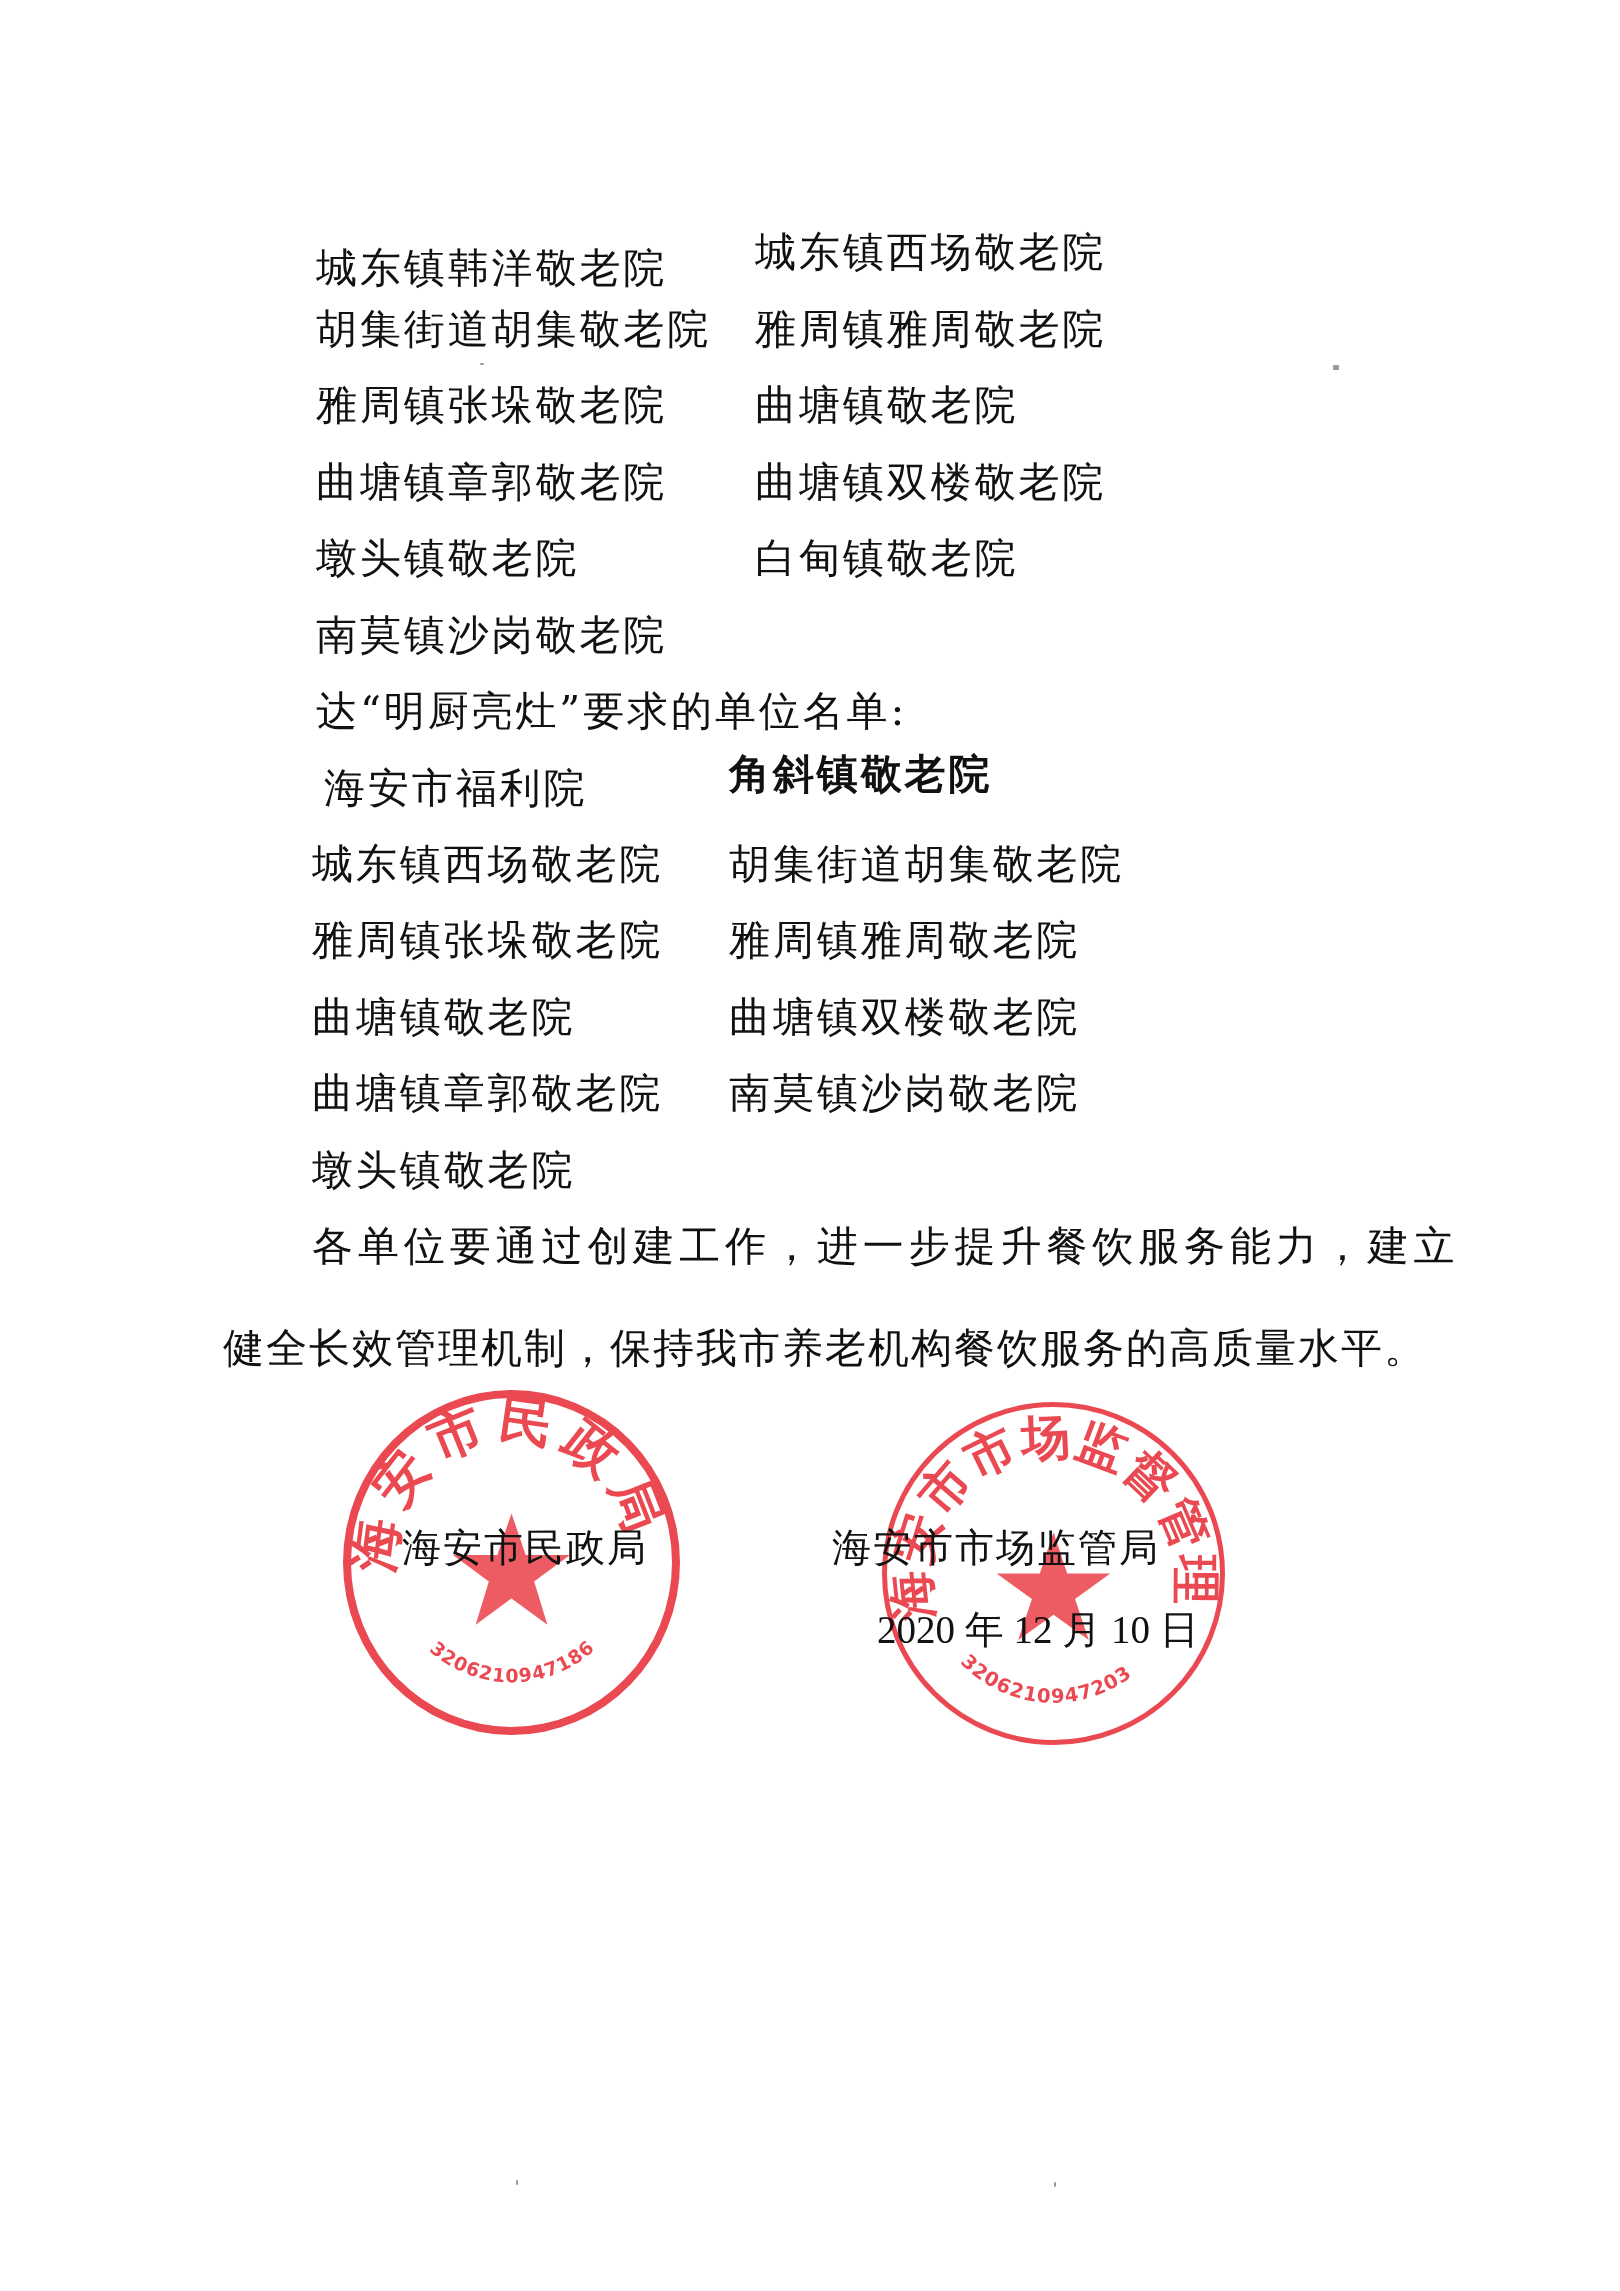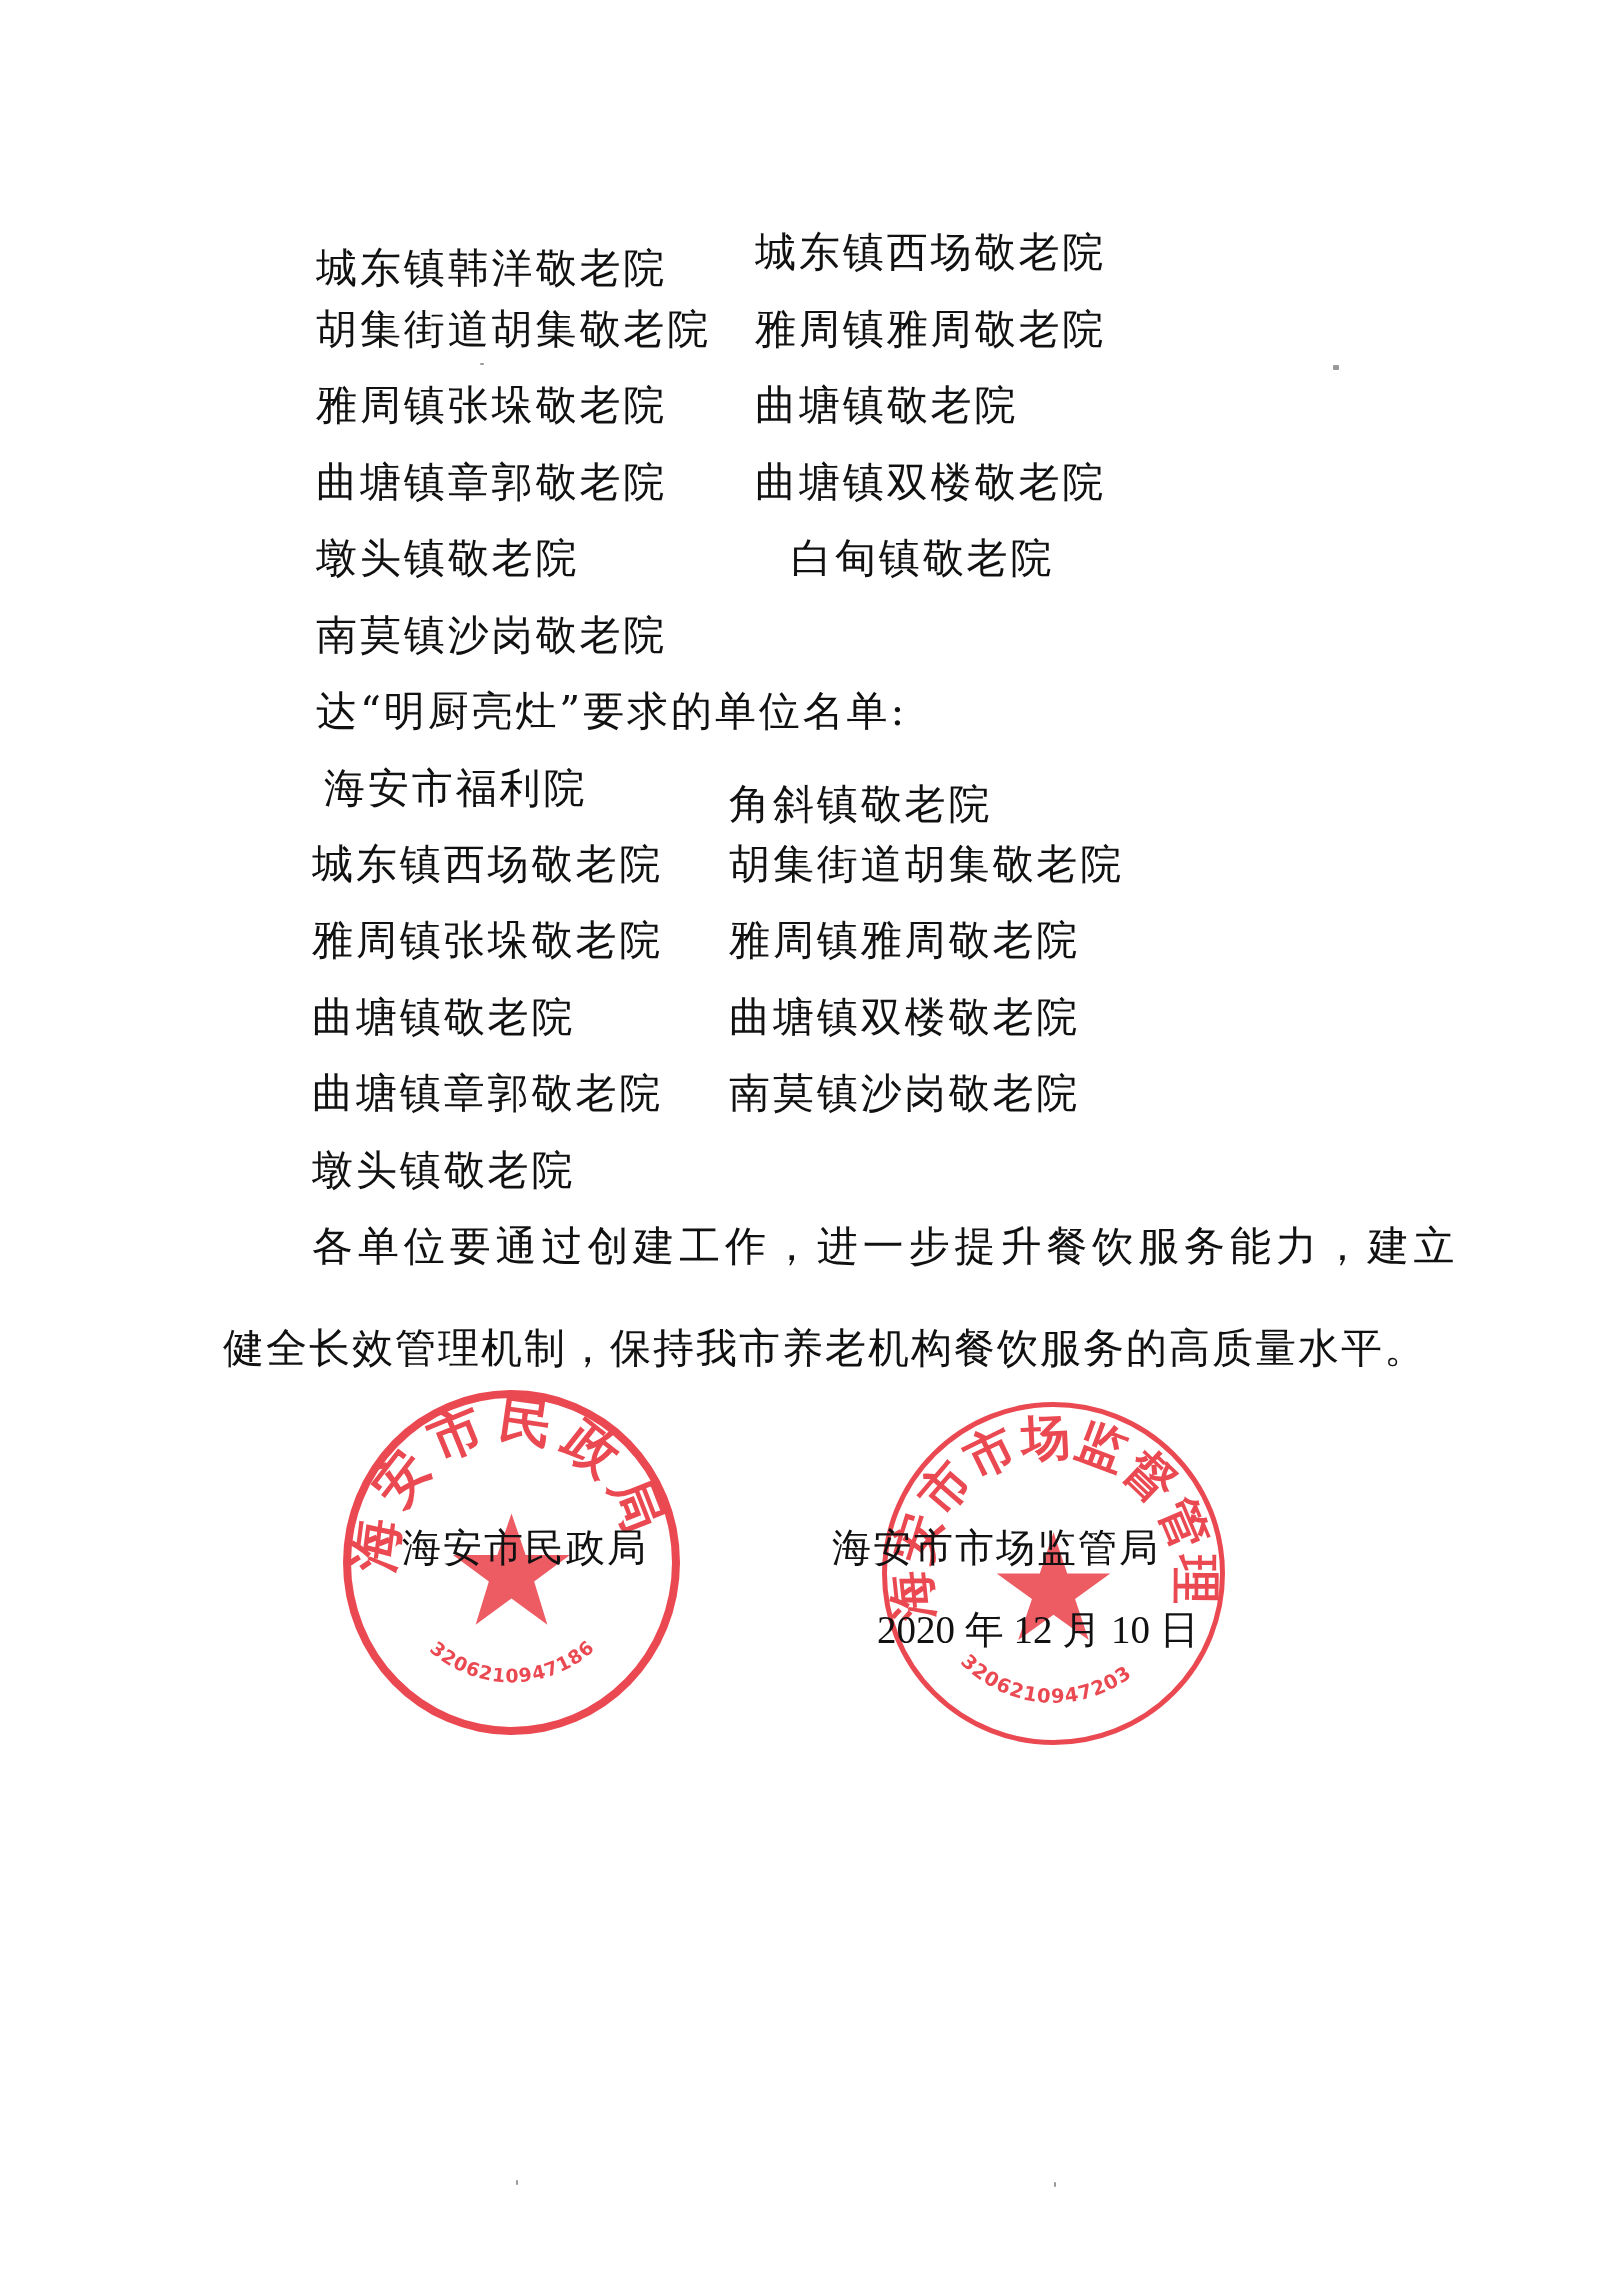--- a/index.html
+++ b/index.html
@@ -21,28 +21,28 @@
 <div>
   <div class="line" style="left:316px; top:229px;margin-top:16px;">城东镇韩洋敬老院</div>
   <div class="line" style="left:755px; top:229px;">城东镇西场敬老院</div>
   <div class="line" style="left:316px; top:306px;">胡集街道胡集敬老院</div>
   <div class="line" style="left:755px; top:306px;">雅周镇雅周敬老院</div>
   <div class="line" style="left:316px; top:382px;">雅周镇张垛敬老院</div>
   <div class="line" style="left:755px; top:382px;">曲塘镇敬老院</div>
   <div class="line" style="left:316px; top:459px;">曲塘镇章郭敬老院</div>
   <div class="line" style="left:755px; top:459px;">曲塘镇双楼敬老院</div>
   <div class="line" style="left:316px; top:535px;">墩头镇敬老院</div>
-  <div class="line" style="left:755px; top:535px;margin-left:36px;">白甸镇敬老院</div>
+  <div class="line" style="left:755px; top:535px;">白甸镇敬老院</div>
   <div class="line" style="left:316px; top:612px;">南莫镇沙岗敬老院</div>
 </div>
 
 <div class="line" style="left:316px; top:688px;">达“明厨亮灶”要求的单位名单:</div>
 <div>
   <div class="line" style="left:324px; top:765px;">海安市福利院</div>
-  <div class="line" style="left:729px; top:781px;">角斜镇敬老院</div>
+  <div class="line" style="left:729px; top:751px;font-weight:bold;">角斜镇敬老院</div>
   <div class="line" style="left:312px; top:841px;">城东镇西场敬老院</div>
   <div class="line" style="left:729px; top:841px;">胡集街道胡集敬老院</div>
   <div class="line" style="left:312px; top:917px;">雅周镇张垛敬老院</div>
   <div class="line" style="left:729px; top:917px;">雅周镇雅周敬老院</div>
   <div class="line" style="left:312px; top:994px;">曲塘镇敬老院</div>
   <div class="line" style="left:729px; top:994px;">曲塘镇双楼敬老院</div>
   <div class="line" style="left:312px; top:1070px;">曲塘镇章郭敬老院</div>
   <div class="line" style="left:729px; top:1070px;">南莫镇沙岗敬老院</div>
   <div class="line" style="left:312px; top:1147px;">墩头镇敬老院</div>
 </div>

